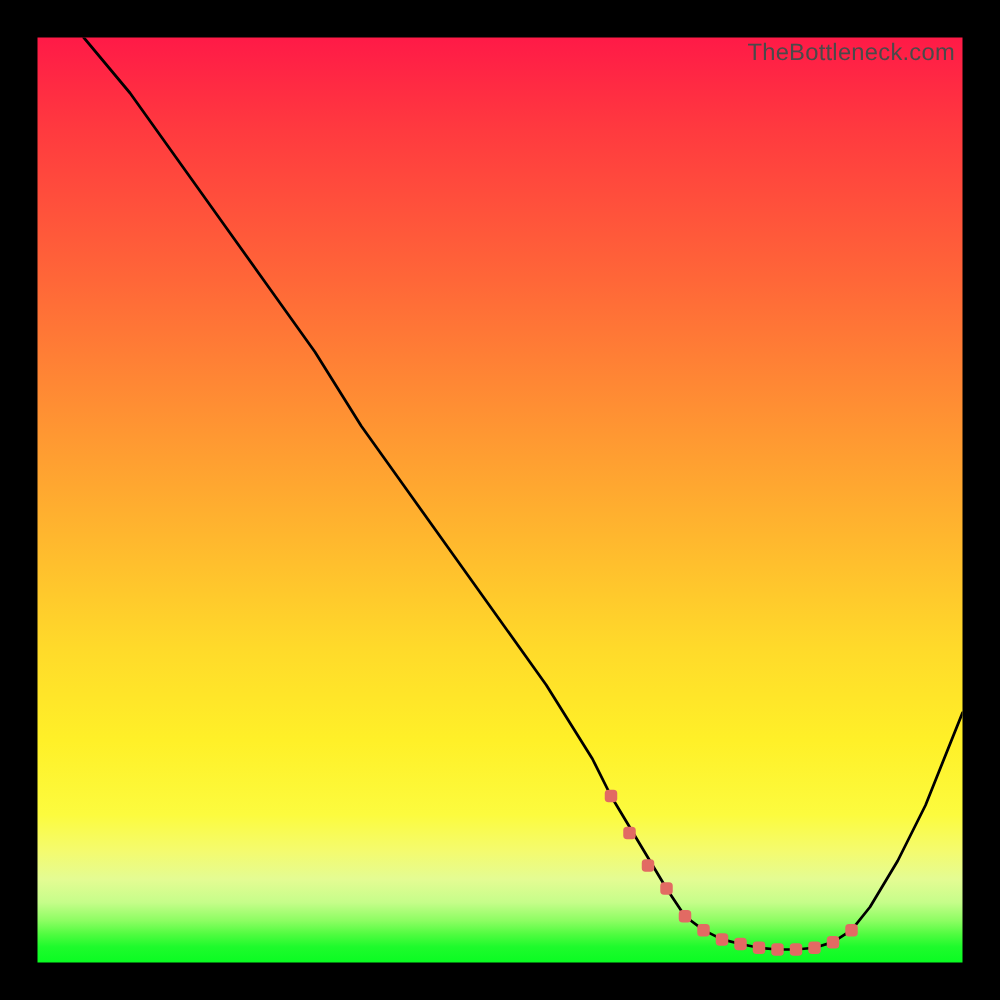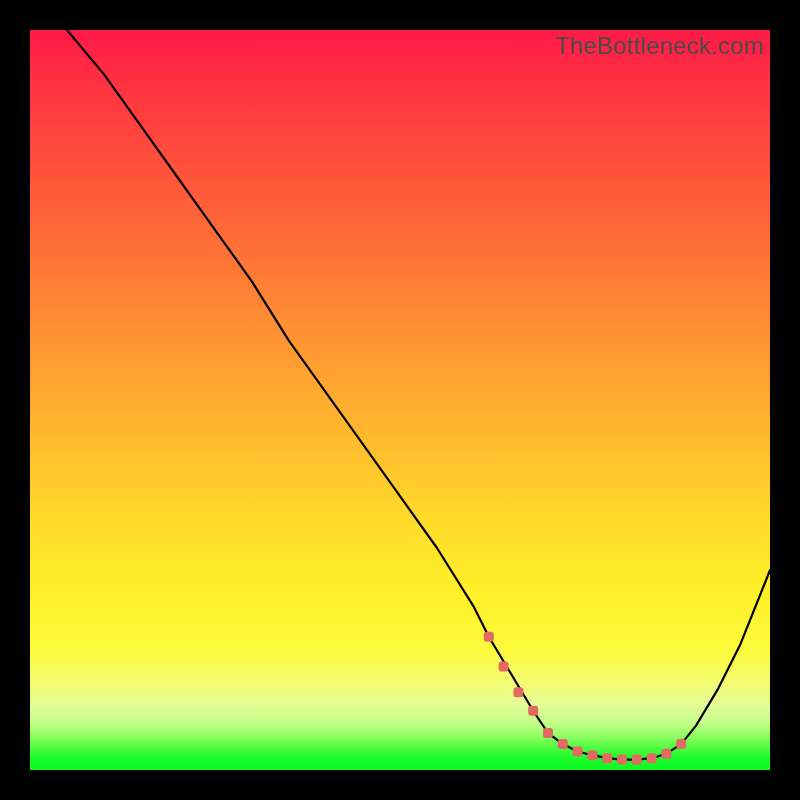--- a/index.html
+++ b/index.html
@@ -41,21 +41,21 @@
       #4efc3f 97%,
       #1efb2c 98.3%,
       #0afc22 100%
     );
   }
   .watermark {
     position: absolute;
     top: 2px;
     right: 6px;
     color: #4a4a4a;
-    font-size: 24px;
+    font-size: 19px;
     font-weight: 400;
     letter-spacing: 0.2px;
     user-select: none;
   }
   svg.curve {
     position: absolute;
     left: 0;
     top: 0;
     width: 740px;
     height: 740px;

